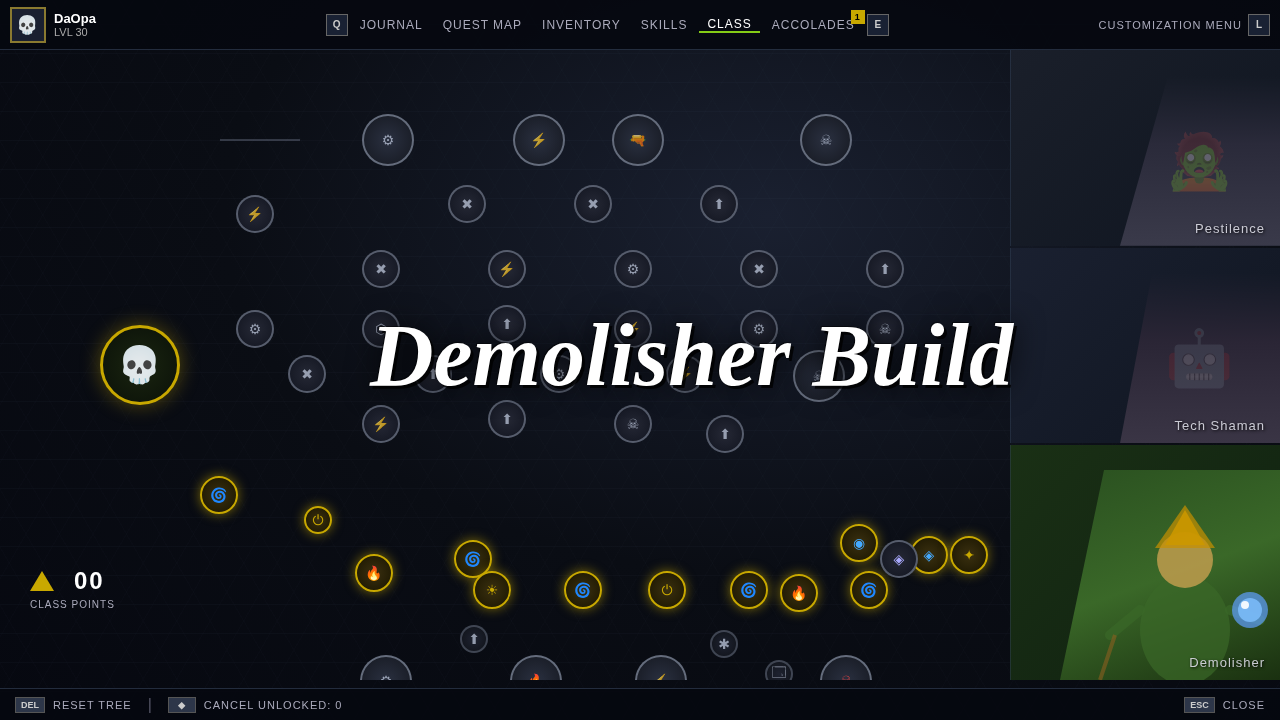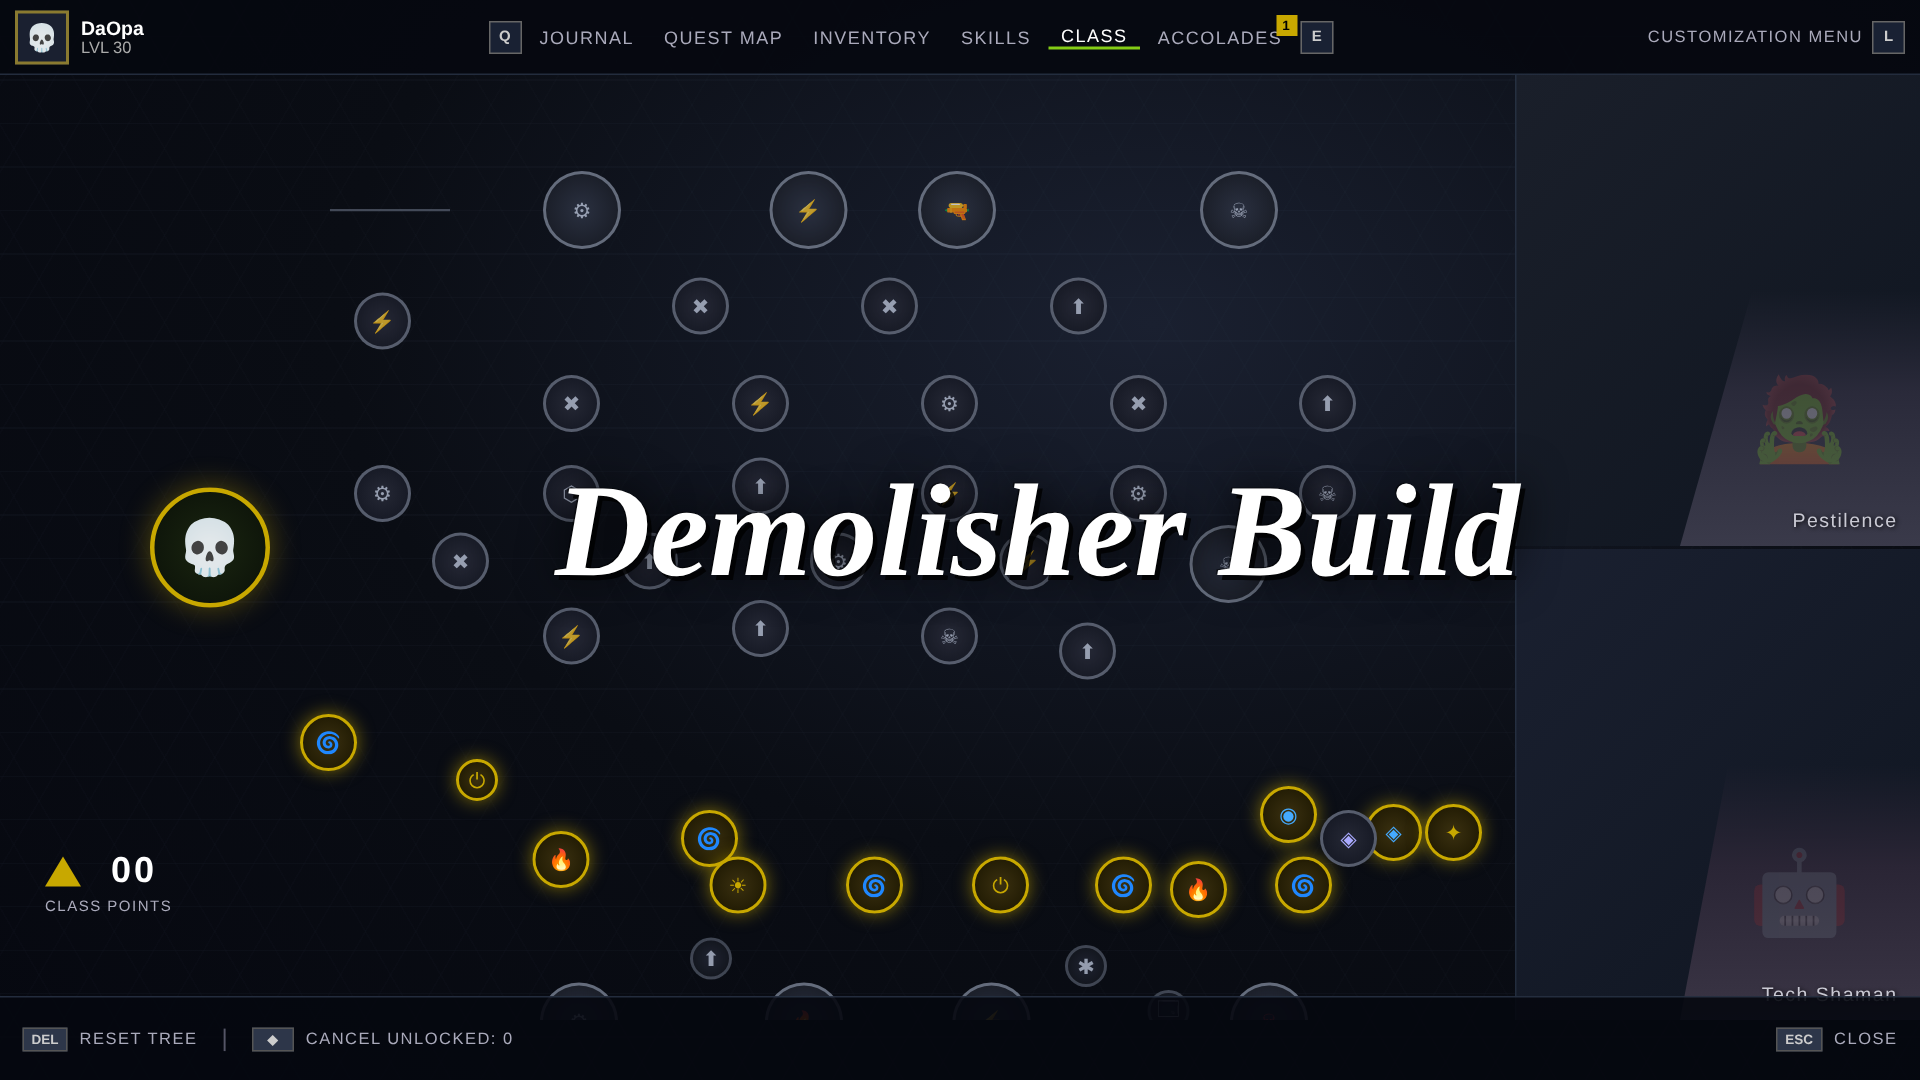--- a/index.html
+++ b/index.html
@@ -336,21 +336,21 @@
       letter-spacing: 1px;
       text-shadow: 1px 1px 3px rgba(0,0,0,0.9);
     }
 
     
     .bottom-bar {
       position: absolute;
       bottom: 0;
       left: 0;
       right: 0;
-      height: 56px;
+      height: 32px;
       background: rgba(5, 8, 15, 0.9);
       border-top: 1px solid rgba(80,100,130,0.4);
       display: flex;
       align-items: center;
       padding: 0 15px;
       z-index: 100;
       justify-content: space-between;
     }
 
     .bottom-left {
@@ -736,20 +736,46 @@
 
     <div class="portrait-card tech-shaman">
       <div class="portrait-figure">
         <div class="portrait-shaman-art">
           <span style="font-size:55px;opacity:0.4;">🤖</span>
         </div>
       </div>
       <span class="portrait-label">Tech Shaman</span>
     </div>
 
+    <div class="portrait-card demolisher">
+      <div class="portrait-figure">
+        <div class="portrait-demolisher-art">
+
+          <svg width="190" height="200" viewBox="0 0 190 200" style="position:absolute;right:0;bottom:0;">
+
+            <ellipse cx="95" cy="150" rx="45" ry="55" fill="#3a6828" opacity="0.7"></ellipse>
+
+            <circle cx="95" cy="80" r="28" fill="#c8a050" opacity="0.8"></circle>
+
+            <polygon points="75,65 95,30 115,65" fill="#d4a800" opacity="0.9"></polygon>
+            <polygon points="65,68 95,25 125,68" fill="#c89000" opacity="0.7"></polygon>
+
+            <line x1="50" y1="130" x2="20" y2="155" stroke="#3a6828" stroke-width="10" stroke-linecap="round" opacity="0.7"></line>
+            <line x1="140" y1="130" x2="170" y2="140" stroke="#3a6828" stroke-width="10" stroke-linecap="round" opacity="0.7"></line>
+
+            <circle cx="160" cy="130" r="18" fill="#60a0ff" opacity="0.7"></circle>
+            <circle cx="160" cy="130" r="12" fill="#80c0ff" opacity="0.8"></circle>
+            <circle cx="155" cy="125" r="4" fill="#ffffff" opacity="0.9"></circle>
+
+            <line x1="25" y1="155" x2="10" y2="200" stroke="#8a6020" stroke-width="4" opacity="0.6"></line>
+          </svg>
+        </div>
+      </div>
+      <span class="portrait-label">Demolisher</span>
+    </div>
   </div>
 
   <div class="class-points-area">
     <div class="class-points-display">
       <div class="cp-triangle"></div>
       <span class="cp-value">00</span>
     </div>
     <span class="cp-label">Class Points</span>
   </div>
 

